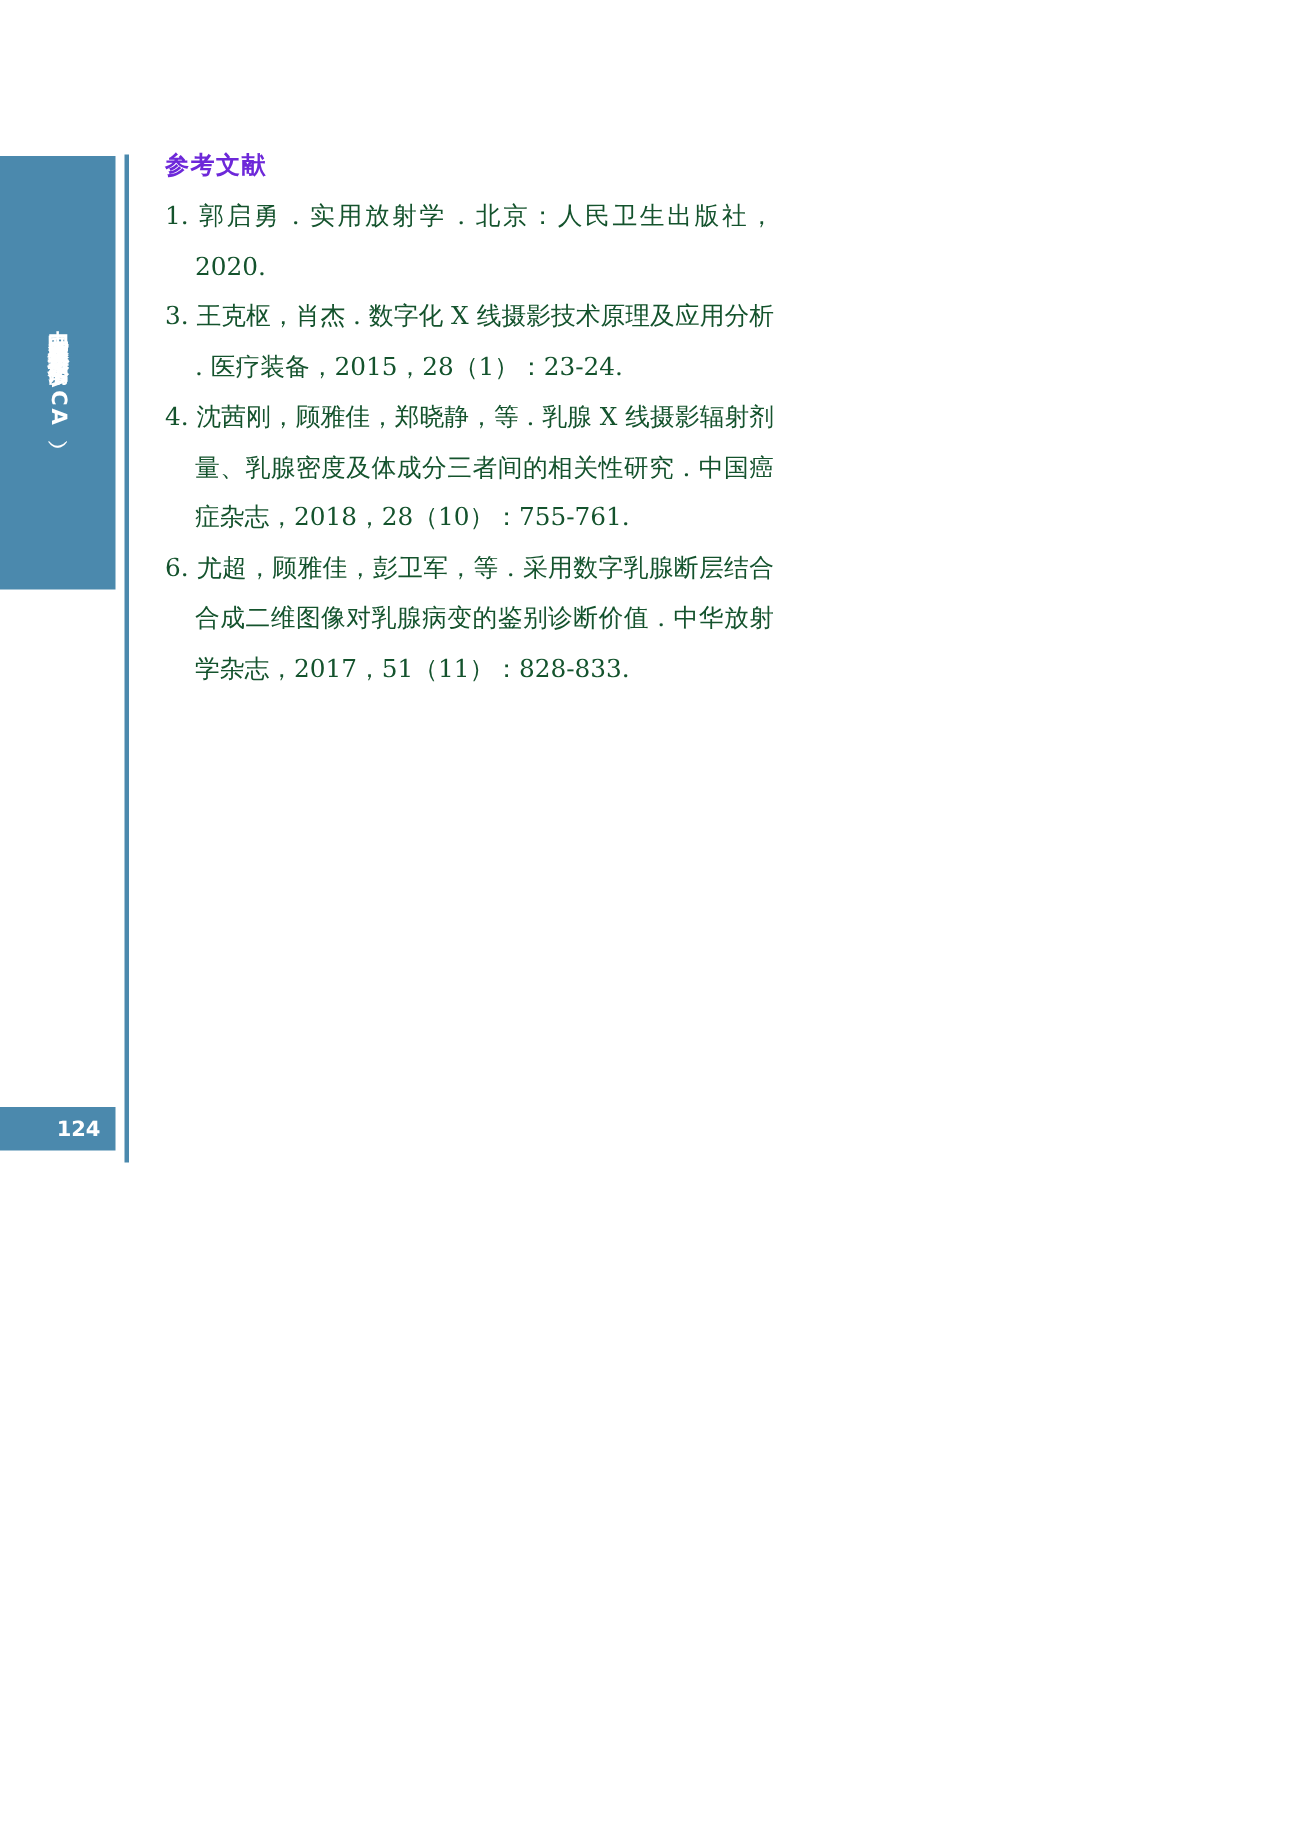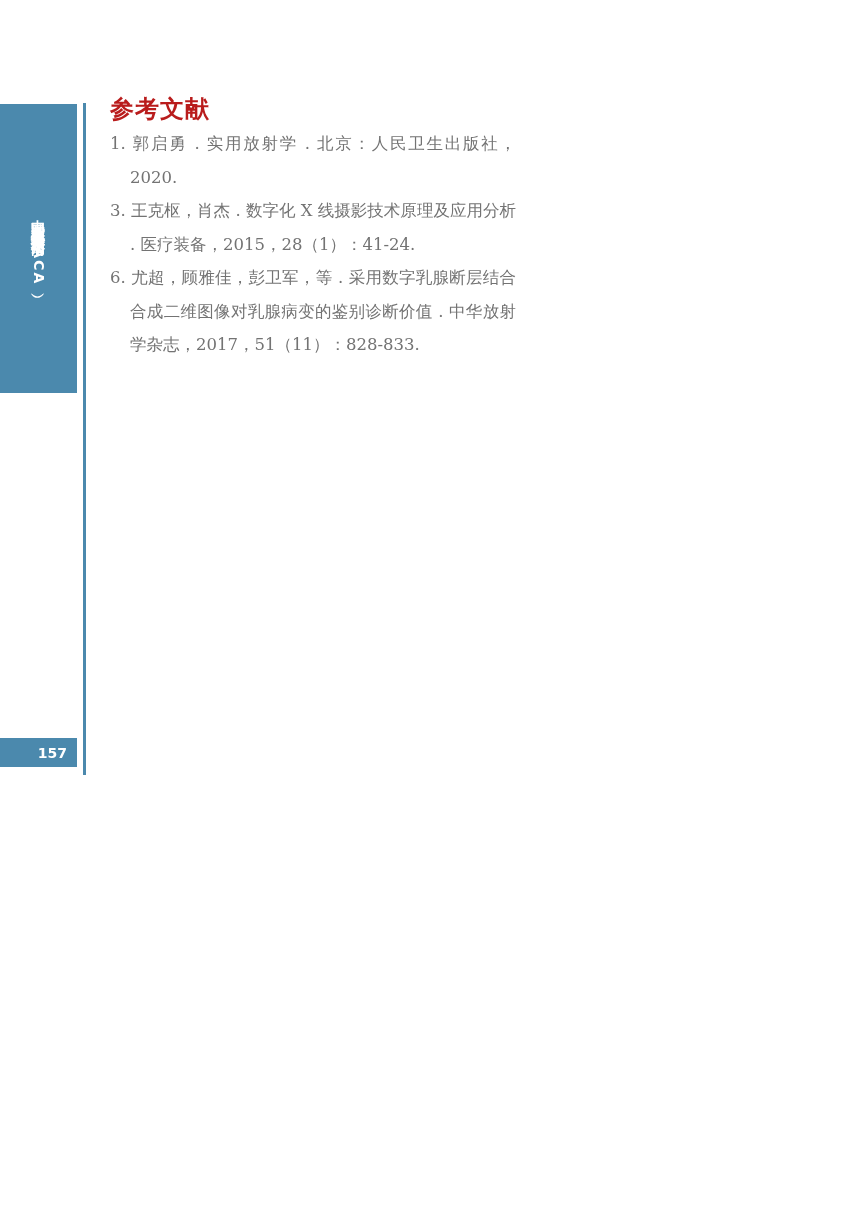--- a/index.html
+++ b/index.html
@@ -58,60 +58,61 @@
     background: #4B89AD;
   }
 
   
   .main {
     position: absolute;
     left: 110px; top: 99px;
     width: 406px;
   }
   .heading {
-    font-family: Liberation Mono, monospace;
+    font-family: Liberation Serif, serif;
     font-weight: bold;
-    font-size: 24px;
+    font-size: 16px;
     line-height: 24px;
-    color: #b91c1c;
+    color: #6d28d9;
     letter-spacing: 1px;
     margin-bottom: 4px;
   }
   .refs {
     list-style: none;
     font-size: 16.5px;
     line-height: 33.5px;
-    color: #737373;
+    color: #14532d;
     text-align: justify;
   }
   .ref {
     padding-left: 20px;
     text-indent: -20px;
   }
   .ref .num { display: inline; }
   .ref .txt { display: inline; }
 </style>
 </head>
 <body>
 
 <div class="page">
 
   <div class="side-title-box">
     <span class="side-title-text">中国肿瘤整合诊治技术指南（CACA）</span>
   </div>
 
   <div class="page-num-box">
-    <span class="page-num-text">157</span>
+    <span class="page-num-text">124</span>
   </div>
 
   <div class="vline"></div>
 
   <div class="main">
     <div class="heading">参考文献</div>
 
     <ol class="refs">
       <li class="ref"><span class="num">1.</span> <span class="txt">郭启勇 . 实用放射学 . 北京：人民卫生出版社，2020.</span></li>
-      <li class="ref"><span class="num">3.</span> <span class="txt">王克枢，肖杰 . 数字化 X 线摄影技术原理及应用分析 . 医疗装备，2015，28（1）：41-24.</span></li>
+      <li class="ref"><span class="num">3.</span> <span class="txt">王克枢，肖杰 . 数字化 X 线摄影技术原理及应用分析 . 医疗装备，2015，28（1）：23-24.</span></li>
+      <li class="ref"><span class="num">4.</span> <span class="txt">沈茜刚，顾雅佳，郑晓静，等 . 乳腺 X 线摄影辐射剂量、乳腺密度及体成分三者间的相关性研究 . 中国癌症杂志，2018，28（10）：755-761.</span></li>
       <li class="ref"><span class="num">6.</span> <span class="txt">尤超，顾雅佳，彭卫军，等 . 采用数字乳腺断层结合合成二维图像对乳腺病变的鉴别诊断价值 . 中华放射学杂志，2017，51（11）：828-833.</span></li>
     </ol>
   </div>
 
 </div>
 
 </body></html>

